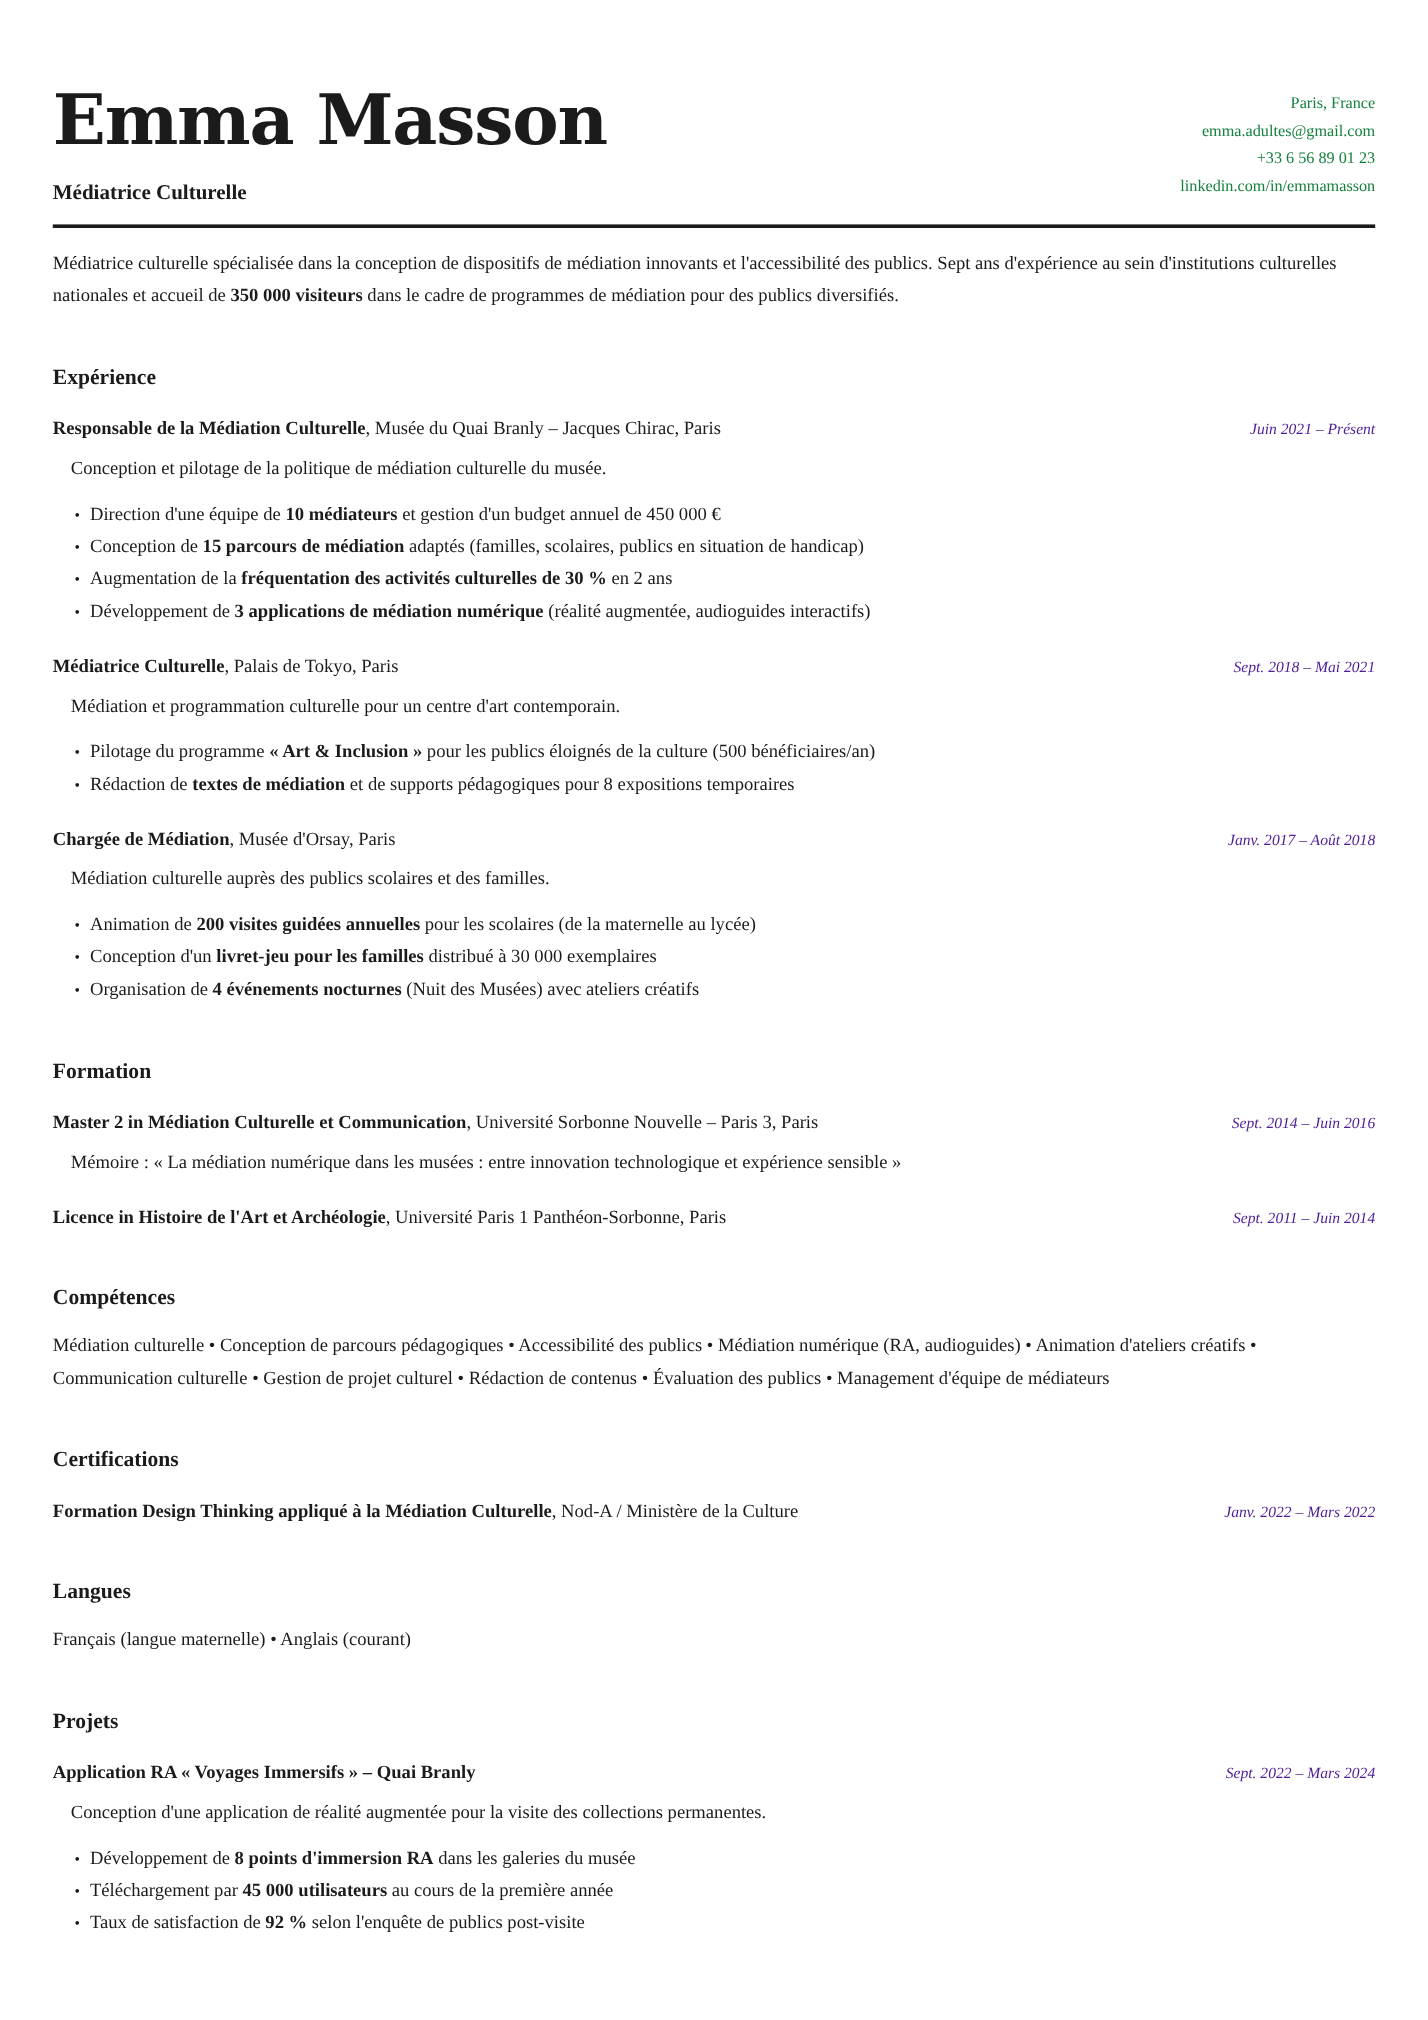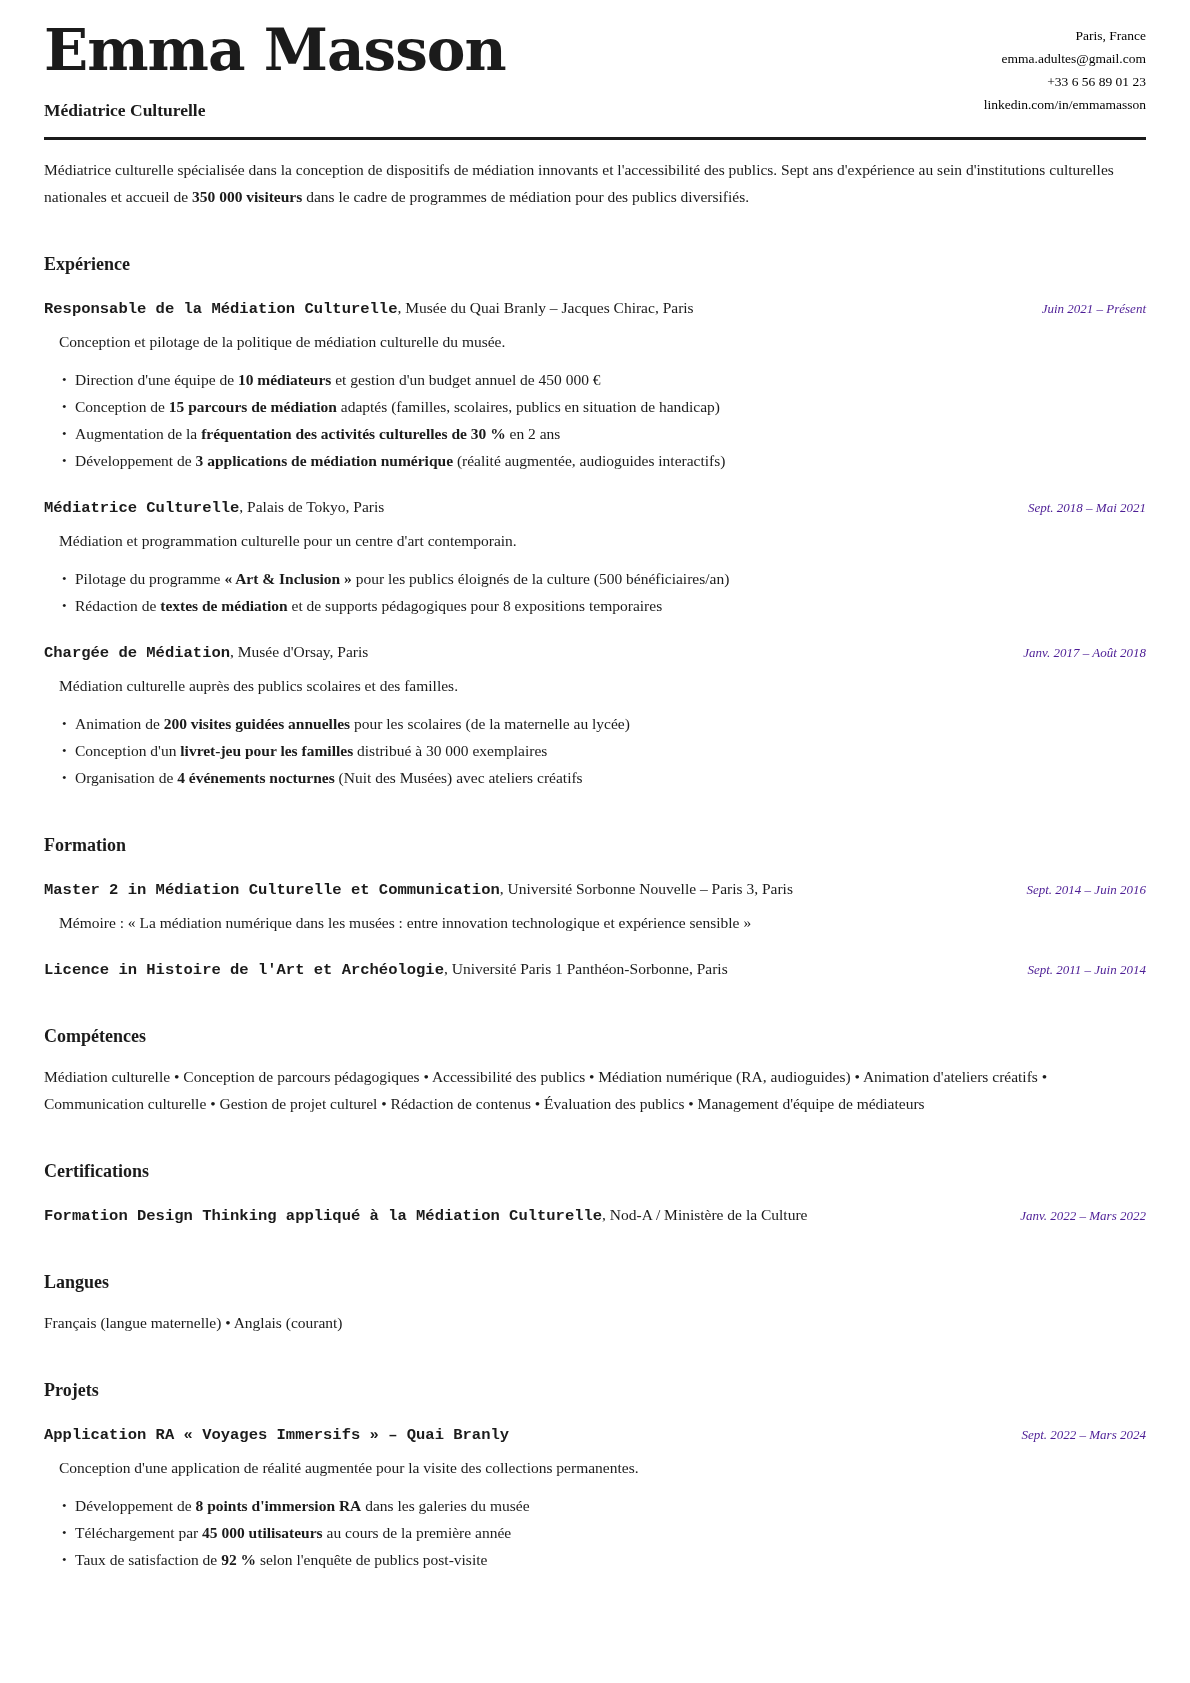--- a/index.html
+++ b/index.html
@@ -1,45 +1,45 @@
 <!DOCTYPE html>
 <html lang="fr"><head>
 <meta charset="utf-8">
 <style>
   * { box-sizing: border-box; }
   html, body { margin: 0; padding: 0; background: #ffffff; }
   .page {
     width: 1190px;
     height: 1683px;
-    padding: 20px 44px 40px 44px;
+    padding: 70px 44px 40px 44px;
     font-family: "Liberation Serif", "DejaVu Serif", serif;
     color: #1b1b1b;
     overflow: hidden;
     position: relative;
     background: #ffffff;
   }
   .header { display: flex; justify-content: space-between; align-items: flex-start; }
   .name {
     font-family: "DejaVu Serif", "Liberation Serif", serif;
     font-size: 58px;
     font-weight: 700;
     line-height: 1.04;
     margin: 0;
     letter-spacing: -1px;
   }
   .job-title { font-size: 17.5px; font-weight: 700; margin: 20px 0 0 0; }
-  .contact { text-align: right; font-size: 13.5px; line-height: 23px; color: #000000; padding-top: 4px; }
+  .contact { text-align: right; font-size: 13.5px; line-height: 23px; color: #15803d; padding-top: 4px; }
   .rule { border: none; border-top: 3px solid #1b1b1b; margin: 16px 0 0 0; }
   .summary { font-size: 15.5px; line-height: 27px; margin: 16px 0 0 0; }
   .section-heading { font-size: 18px; font-weight: 700; margin: 44px 0 0 0; }
   .section-text { font-size: 15.5px; line-height: 27px; margin: 16px 0 0 0; }
   .entry { margin-top: 21px; }
   .entry-head { display: flex; justify-content: space-between; align-items: baseline; gap: 24px; }
   .entry-title { font-size: 15.5px; margin: 0; line-height: 24px; }
-  .entry-title strong { font-weight: 700; font-family: Liberation Mono, monospace; }
+  .entry-title strong { font-weight: 700; }
   .entry-date { font-size: 13px; font-style: italic; white-space: nowrap; flex-shrink: 0; color: #4c1d95; }
   .entry-desc { font-size: 15.5px; line-height: 26px; margin: 8px 0 0 15px; }
   .bullets { list-style: none; margin: 12px 0 0 0; padding: 0 0 0 31px; }
   .bullets li { font-size: 15.5px; line-height: 26px; margin: 1px 0 0 0; position: relative; }
   .bullets li::before { content: "\2022"; position: absolute; left: -13px; top: 0; font-size: 13px; }
   strong { font-weight: 700; }
 </style>
 </head>
 <body>
 

